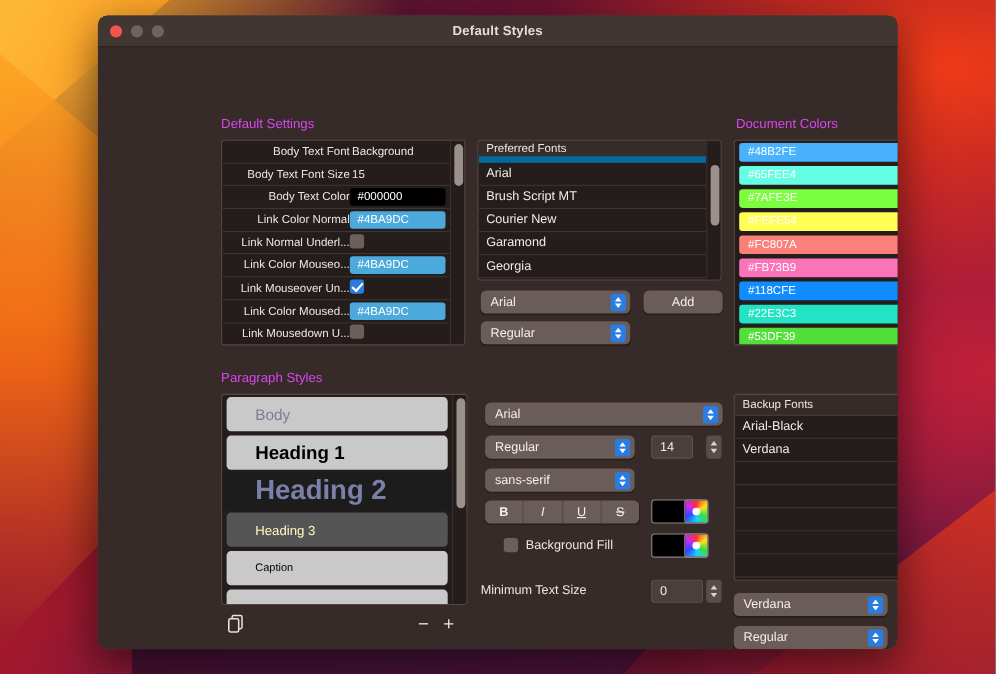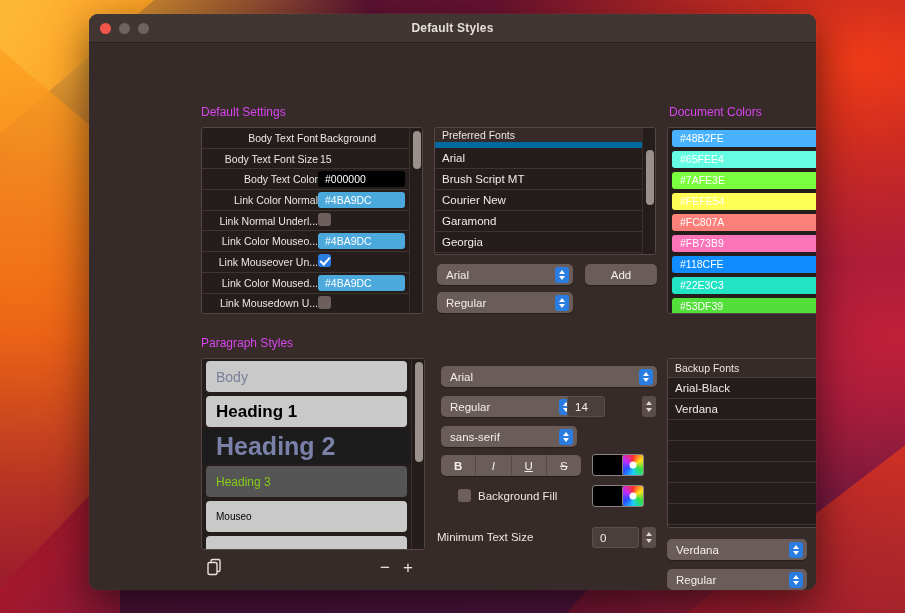--- a/index.html
+++ b/index.html
@@ -185,21 +185,21 @@
               background: #241d1b; }
   .ps-row {
     height: 35px;
     display: flex; align-items: center;
     padding: 0 4px;
   }
   .ps-inner {
     flex: 1 1 auto; height: 31px;
     border-radius: 4px;
     display: flex; align-items: center;
-    padding-left: 10px;
+    padding-left: 26px;
     overflow: hidden;
     white-space: nowrap;
   }
 
   
   #bf-panel { left: 578px; top: 315px; width: 222px; height: 170px; }
   .bf-header {
     height: 19px; display: flex; align-items: center; padding-left: 7px;
     font-size: 10.5px; color: #ebe6e3;
     background: #362b28;
@@ -505,24 +505,24 @@
             <div class="ps-row">
               <div class="ps-inner" style="background: rgb(201, 201, 201); color: rgb(122, 127, 153); font-size: 14px; font-weight: 400;">Body</div>
             </div>
             <div class="ps-row">
               <div class="ps-inner" style="background: rgb(201, 201, 201); color: rgb(0, 0, 0); font-size: 17px; font-weight: 700;">Heading 1</div>
             </div>
             <div class="ps-row" style="background: rgb(28, 28, 28);">
               <div class="ps-inner" style="background: rgb(28, 28, 28); color: rgb(122, 128, 168); font-size: 25px; font-weight: 700;">Heading 2</div>
             </div>
             <div class="ps-row">
-              <div class="ps-inner" style="background: rgb(85, 85, 85); color: #84cc16; font-size: 12px; font-weight: 400;">Heading 3</div>
+              <div class="ps-inner" style="background: rgb(85, 85, 85); color: #fef9c3; font-size: 12px; font-weight: 400;">Heading 3</div>
             </div>
             <div class="ps-row">
-              <div class="ps-inner" style="background: rgb(201, 201, 201); color: rgb(0, 0, 0); font-size: 10px; font-weight: 400;">Mouseo</div>
+              <div class="ps-inner" style="background: rgb(201, 201, 201); color: rgb(0, 0, 0); font-size: 10px; font-weight: 400;">Caption</div>
             </div>
             <div class="ps-row">
               <div class="ps-inner" style="background: rgb(201, 201, 201); color: rgb(0, 0, 0); font-size: 10px; font-weight: 400;"></div>
             </div>
           </div>
         <div class="scroll-track">
           <div class="scroll-thumb" style="top:3px; height:100px;"></div>
         </div>
       </div>
 
@@ -548,21 +548,21 @@
       </div>
 
       <div class="popup" style="left:352px; top:353px; width:136px;">
         <span>Regular</span>
         <span class="arrows">
             <i class="up"></i>
             <i class="down"></i>
           </span>
       </div>
 
-      <div class="numfield" style="left:478px; top:353px; width:38px;">
+      <div class="numfield" style="left:503px; top:353px; width:38px;">
         <span>14</span>
       </div>
       <div class="stepper" style="left:553px; top:353px;">
         <i class="up"></i>
           <i class="down"></i>
       </div>
 
       <div class="popup" style="left:352px; top:383px; width:136px;">
         <span>sans-serif</span>
         <span class="arrows">

